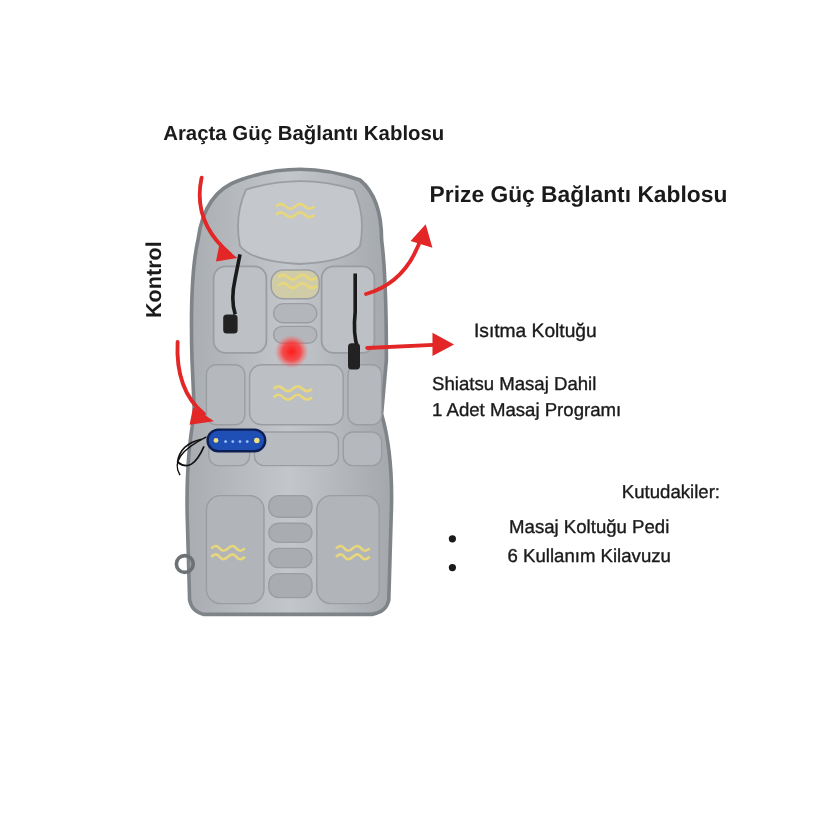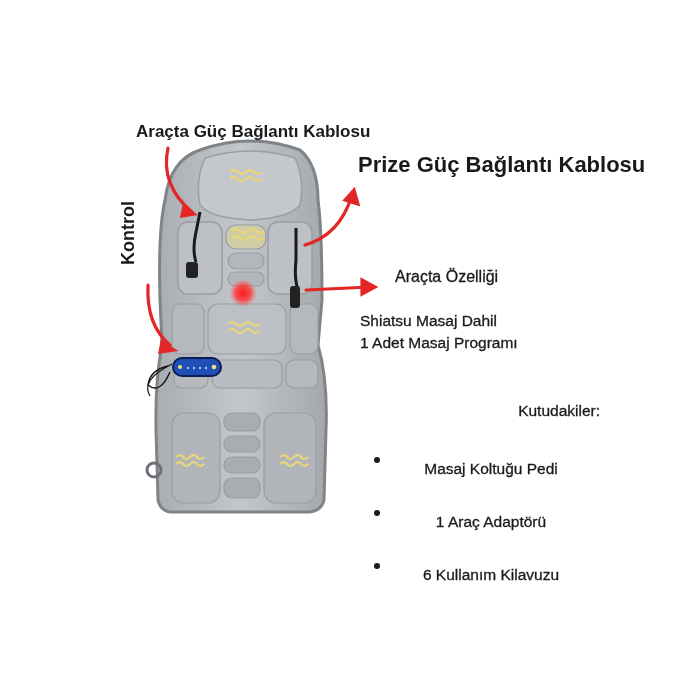--- a/index.html
+++ b/index.html
@@ -1,26 +1,26 @@
 <!DOCTYPE html>
 <html><head>
 <meta charset="utf-8">
 <style>
   html, body { margin: 0; padding: 0; background: #ffffff; }
   body { width: 700px; height: 700px; position: relative; overflow: hidden;
          font-family: "Liberation Sans", "DejaVu Sans", sans-serif; color: #1a1a1a; }
   .label { position: absolute; font-weight: bold; white-space: nowrap; }
-  .lbl-car { left: 136px; top: 122px; font-size: 17px; }
-  .lbl-plug { left: 358px; top: 152px; font-size: 22px; }
+  .lbl-car { left: 136px; top: 102px; font-size: 17px; }
+  .lbl-plug { left: 358px; top: 152px; font-size: 19px; }
   .lbl-kontrol { left: 118px; top: 265px; font-size: 18px; transform: rotate(-90deg); transform-origin: left top; }
   .lbl-heat { left: 395px; top: 268px; font-size: 16px; font-weight: normal; -webkit-text-stroke: 0.3px #1a1a1a; }
   .features { position: absolute; left: 360px; top: 310px; width: 240px; font-size: 15.5px; line-height: 22px; font-weight: normal; -webkit-text-stroke: 0.3px #1a1a1a; }
   .box-title { position: absolute; left: 360px; top: 402px; width: 240px; text-align: right; font-size: 15.5px; -webkit-text-stroke: 0.3px #1a1a1a; }
   .box-list { position: absolute; left: 374px; top: 428px; width: 220px; margin: 0; padding: 0; list-style: none; font-size: 15.5px; -webkit-text-stroke: 0.3px #1a1a1a; }
-  .box-list li { height: 24px; line-height: 24px; display: flex; align-items: flex-start; margin-top: 29px; }
+  .box-list li { height: 24px; line-height: 24px; display: flex; align-items: flex-end; }
   .box-list .dot { width: 6px; height: 6px; border-radius: 50%; background: #1a1a1a; margin-right: 14px; flex: none; }
   .box-list .txt { flex: 1; text-align: center; padding-right: 6px; }
   svg.product { position: absolute; left: 0; top: 0; }
 </style>
 </head>
 <body>
 
 <svg class="product" width="700" height="700" viewBox="0 0 700 700">
   <defs>
     <radialGradient id="heat" cx="50%" cy="50%" r="50%">
@@ -107,34 +107,30 @@
     <path d="M306,290 L370,287"></path>
     <path d="M362,280 L375,287 L362,294 Z" fill="#e32626"></path>
     <path d="M148,285 Q146,325 170,345"></path>
     <path d="M162,342 L174,350 L160,352 Z" fill="#e32626"></path>
   </g>
 </svg>
 
 <div class="label lbl-car">Araçta Güç Bağlantı Kablosu</div>
 <div class="label lbl-plug">Prize Güç Bağlantı Kablosu</div>
 <div class="label lbl-kontrol">Kontrol</div>
-<div class="label lbl-heat">Araçta Özelliği</div>
+<div class="label lbl-heat">Isıtma Koltuğu</div>
 
 <div class="features">
   <div>Shiatsu Masaj Dahil</div>
   <div>1 Adet Masaj Programı</div>
 </div>
 
 <div class="box-title">Kutudakiler:</div>
 <ul class="box-list">
   <li>
       <span class="dot"></span>
       <span class="txt">Masaj Koltuğu Pedi</span>
     </li>
   <li>
       <span class="dot"></span>
-      <span class="txt">1 Araç Adaptörü</span>
-    </li>
-  <li>
-      <span class="dot"></span>
       <span class="txt">6 Kullanım Kilavuzu</span>
     </li>
 </ul>
 
 </body></html>

